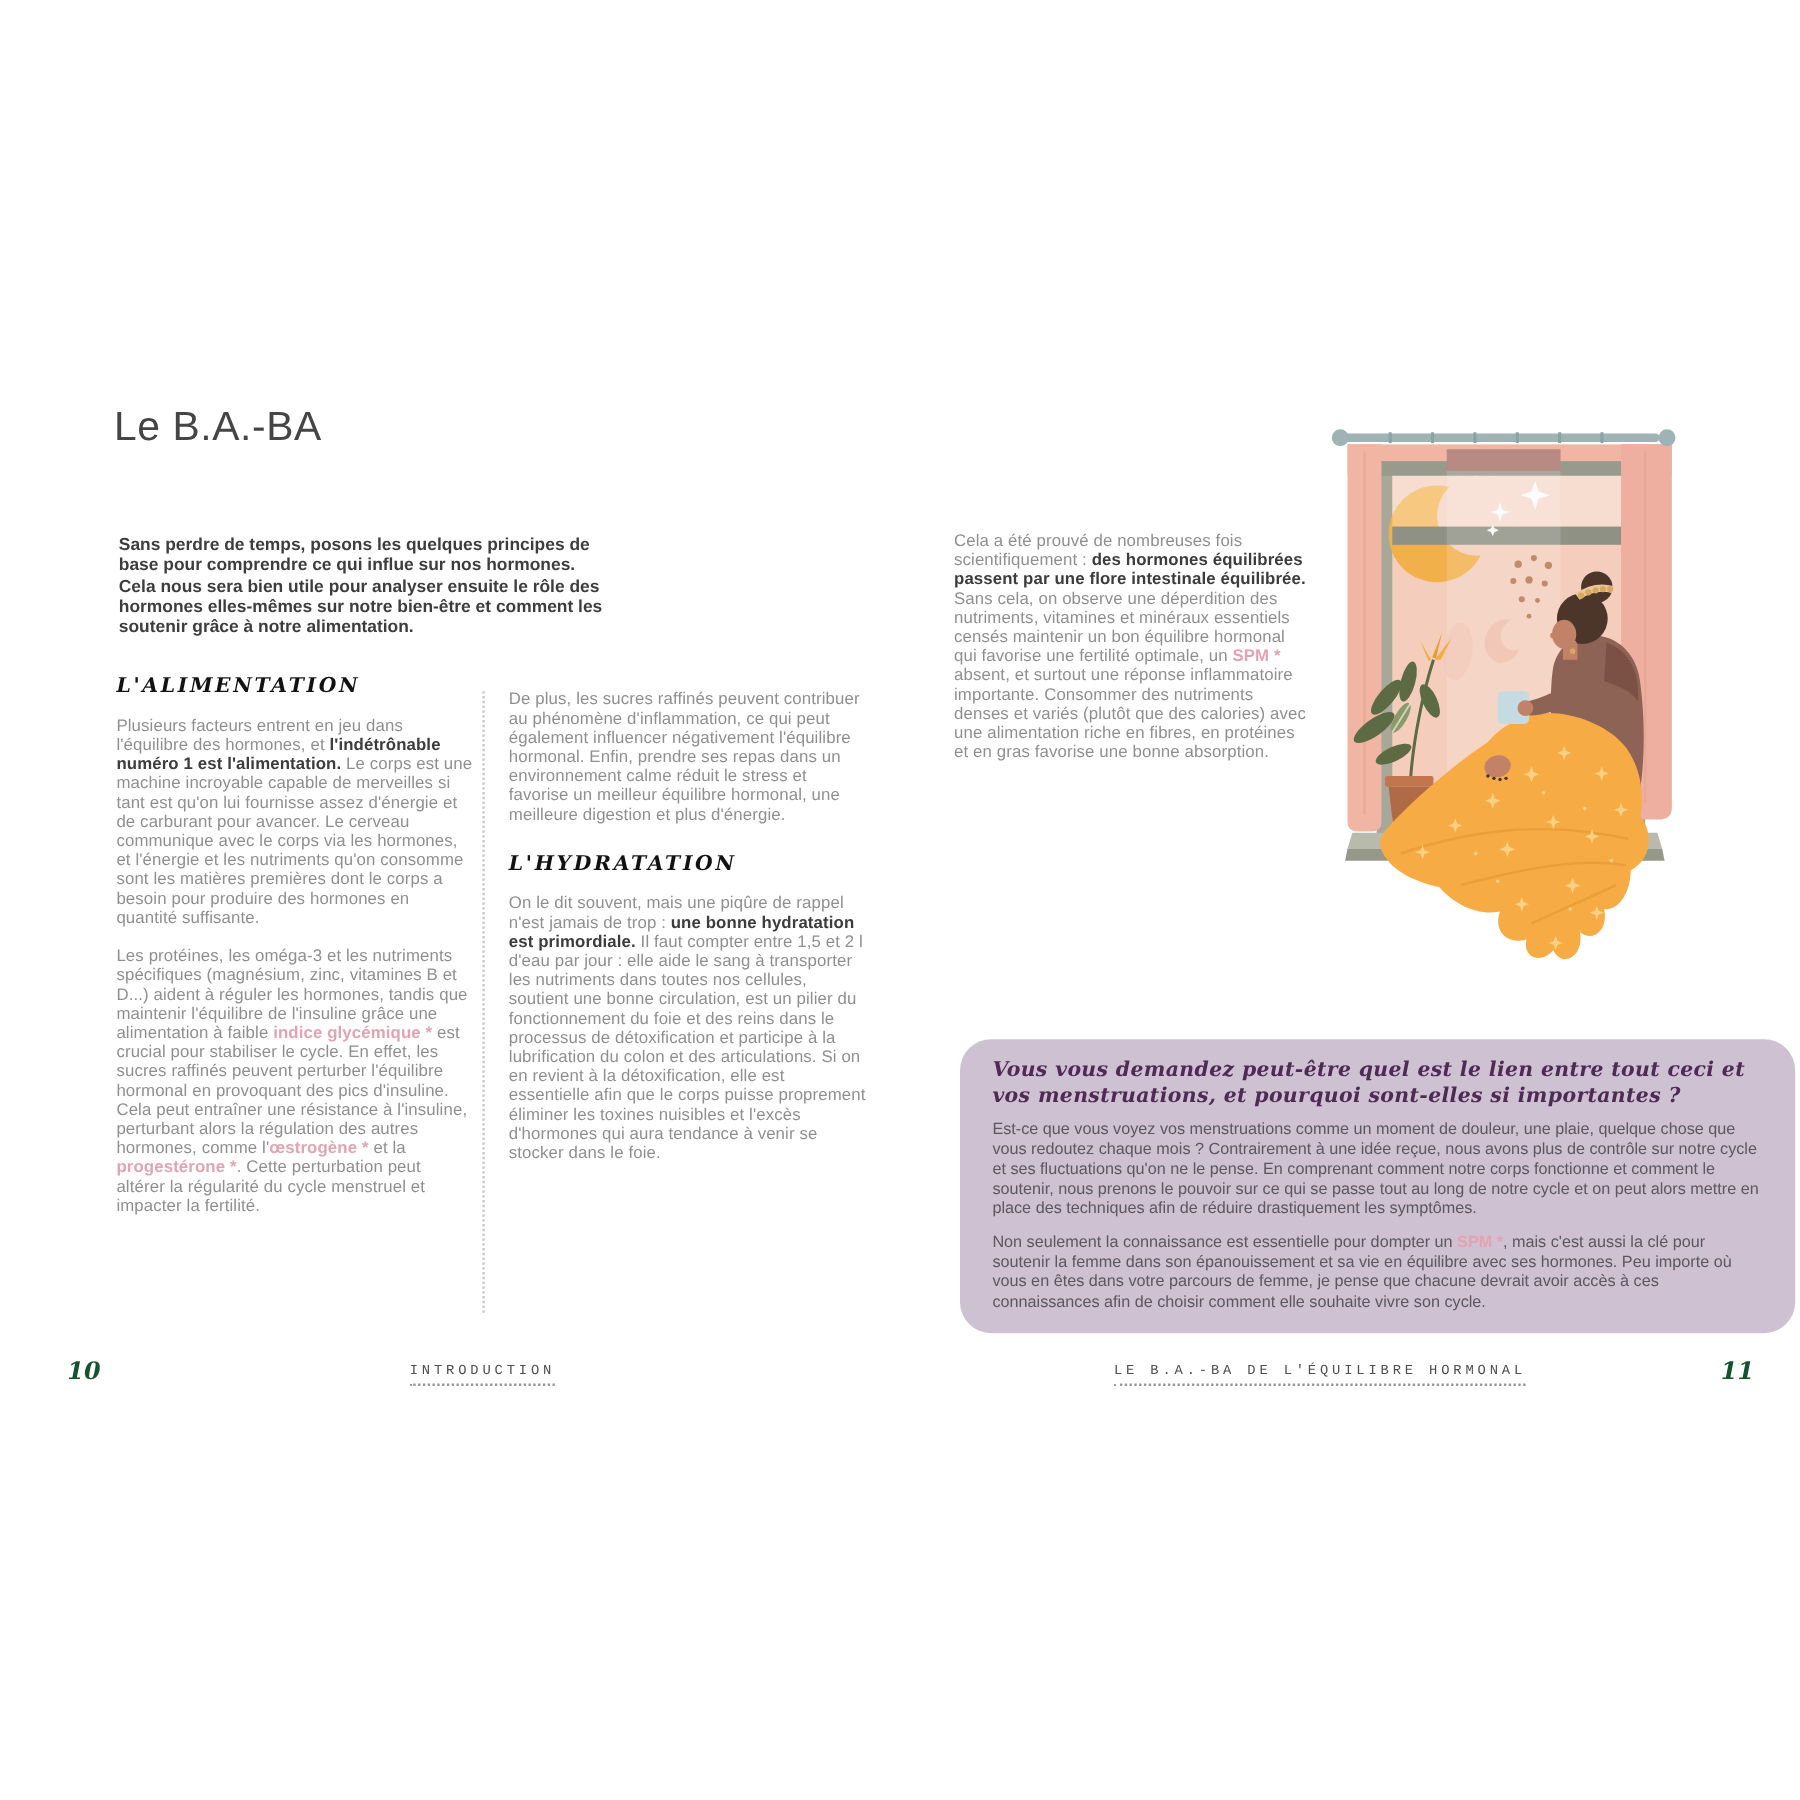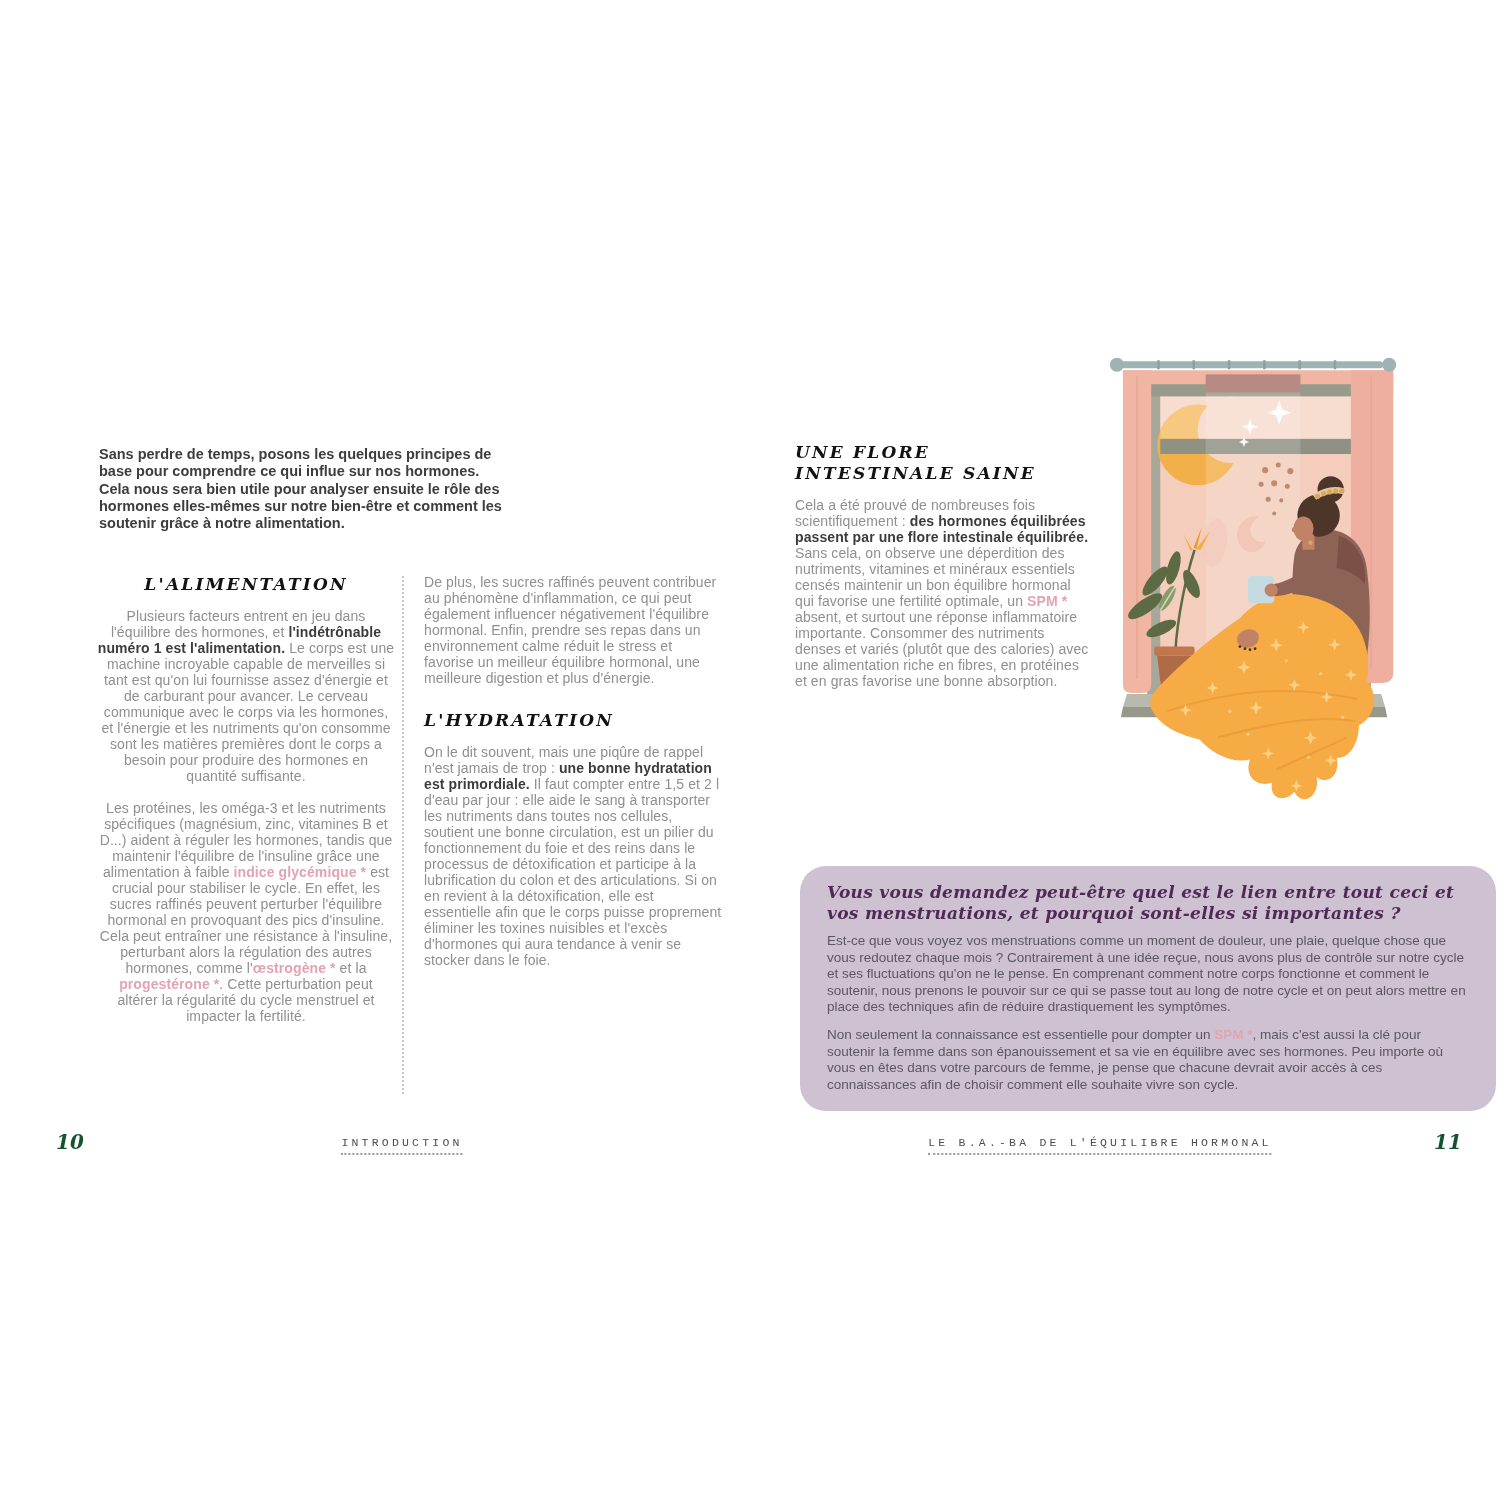--- a/index.html
+++ b/index.html
@@ -9,21 +9,21 @@
   
   .title-block{position:absolute;left:95px;top:336px;}
   .title-light{font-size:34px;line-height:40px;font-weight:400;color:#454545;letter-spacing:.5px;}
   .title-bold{font-size:39px;line-height:45px;font-weight:800;color:#131313;letter-spacing:.2px;}
 
   .intro{position:absolute;left:99px;top:446px;width:404px;
          font-size:14.5px;line-height:17.3px;font-weight:700;color:#3d3d3d;}
 
   
   .col{position:absolute;}
-  #col1{left:97px;top:574px;width:298px;text-align:center;}
+  #col1{left:97px;top:562px;width:298px;}
   #col2{left:424px;top:574px;width:300px;}
   #col3{left:795px;top:442px;width:296px;}
   .col-divider{position:absolute;left:402px;top:576px;height:518px;
                border-left:2px dotted #c9c9c9;width:0;}
 
   .sec-h{font-family:"DejaVu Serif",serif;font-style:italic;font-weight:700;
          font-size:17px;line-height:21px;letter-spacing:2.2px;color:#121212;margin:0 0 13px;}
   .sec-h.mt{margin-top:24px;}
   .bp{font-size:14px;line-height:16px;color:#8f8f8f;margin:0 0 16px;letter-spacing:.1px;}
   .seg-b{font-weight:700;color:#3c3c3c;}
@@ -50,40 +50,40 @@
 
   
   .illus{position:absolute;left:1096px;top:336px;width:306px;height:476px;}
 </style>
 </head>
 <body>
 
 <div id="canvas">
 
   <div class="title-block">
+    <div class="title-light">Le B.A.-BA</div>
   </div>
 
   <div class="intro">Sans perdre de temps, posons les quelques principes de base pour comprendre ce qui influe sur nos hormones. Cela nous sera bien utile pour analyser ensuite le rôle des hormones elles-mêmes sur notre bien-être et comment les soutenir grâce à notre alimentation.</div>
 
   <div id="col1" class="col">
     <h2 class="sec-h">L'ALIMENTATION</h2>
     <p class="bp"><span>Plusieurs facteurs entrent en jeu dans l'équilibre des hormones, et </span><span class="seg-b">l'indétrônable numéro 1 est l'alimentation.</span><span> Le corps est une machine incroyable capable de merveilles si tant est qu'on lui fournisse assez d'énergie et de carburant pour avancer. Le cerveau communique avec le corps via les hormones, et l'énergie et les nutriments qu'on consomme sont les matières premières dont le corps a besoin pour produire des hormones en quantité suffisante.</span></p>
     <p class="bp"><span>Les protéines, les oméga-3 et les nutriments spécifiques (magnésium, zinc, vitamines B et D...) aident à réguler les hormones, tandis que maintenir l'équilibre de l'insuline grâce une alimentation à faible </span><span class="seg-p">indice glycémique&nbsp;*</span><span> est crucial pour stabiliser le cycle. En effet, les sucres raffinés peuvent perturber l'équilibre hormonal en provoquant des pics d'insuline. Cela peut entraîner une résistance à l'insuline, perturbant alors la régulation des autres hormones, comme l'</span><span class="seg-p">œstrogène&nbsp;*</span><span> et la </span><span class="seg-p">progestérone&nbsp;*</span><span>. Cette perturbation peut altérer la régularité du cycle menstruel et impacter la fertilité.</span></p>
   </div>
 
   <div class="col-divider"></div>
 
   <div id="col2" class="col">
     <p class="bp">De plus, les sucres raffinés peuvent contribuer au phénomène d'inflammation, ce qui peut également influencer négativement l'équilibre hormonal. Enfin, prendre ses repas dans un environnement calme réduit le stress et favorise un meilleur équilibre hormonal, une meilleure digestion et plus d'énergie.</p>
     <h2 class="sec-h mt">L'HYDRATATION</h2>
     <p class="bp"><span>On le dit souvent, mais une piqûre de rappel n'est jamais de trop : </span><span class="seg-b">une bonne hydratation est primordiale.</span><span> Il faut compter entre 1,5 et 2 l d'eau par jour : elle aide le sang à transporter les nutriments dans toutes nos cellules, soutient une bonne circulation, est un pilier du fonctionnement du foie et des reins dans le processus de détoxification et participe à la lubrification du colon et des articulations. Si on en revient à la détoxification, elle est essentielle afin que le corps puisse proprement éliminer les toxines nuisibles et l'excès d'hormones qui aura tendance à venir se stocker dans le foie.</span></p>
   </div>
 
   <div id="col3" class="col">
-    <h2 class="sec-h">UNE FLORE INTESTINALE SAINE</h2>
     <p class="bp"><span>Cela a été prouvé de nombreuses fois scientifiquement : </span><span class="seg-b">des hormones équilibrées passent par une flore intestinale équilibrée.</span><span> Sans cela, on observe une déperdition des nutriments, vitamines et minéraux essentiels censés maintenir un bon équilibre hormonal qui favorise une fertilité optimale, un </span><span class="seg-p">SPM&nbsp;*</span><span> absent, et surtout une réponse inflammatoire importante. Consommer des nutriments denses et variés (plutôt que des calories) avec une alimentation riche en fibres, en protéines et en gras favorise une bonne absorption.</span></p>
   </div>
 
   <div class="illus">
     <svg viewBox="0 0 302 472" width="306" height="476">
 
       <rect x="26" y="34" width="268" height="26" fill="#f1b6a3"></rect>
 
       <rect x="50" y="48" width="222" height="308" fill="#a7a89a"></rect>
       <rect x="50" y="48" width="222" height="12" fill="#989a8c"></rect>

